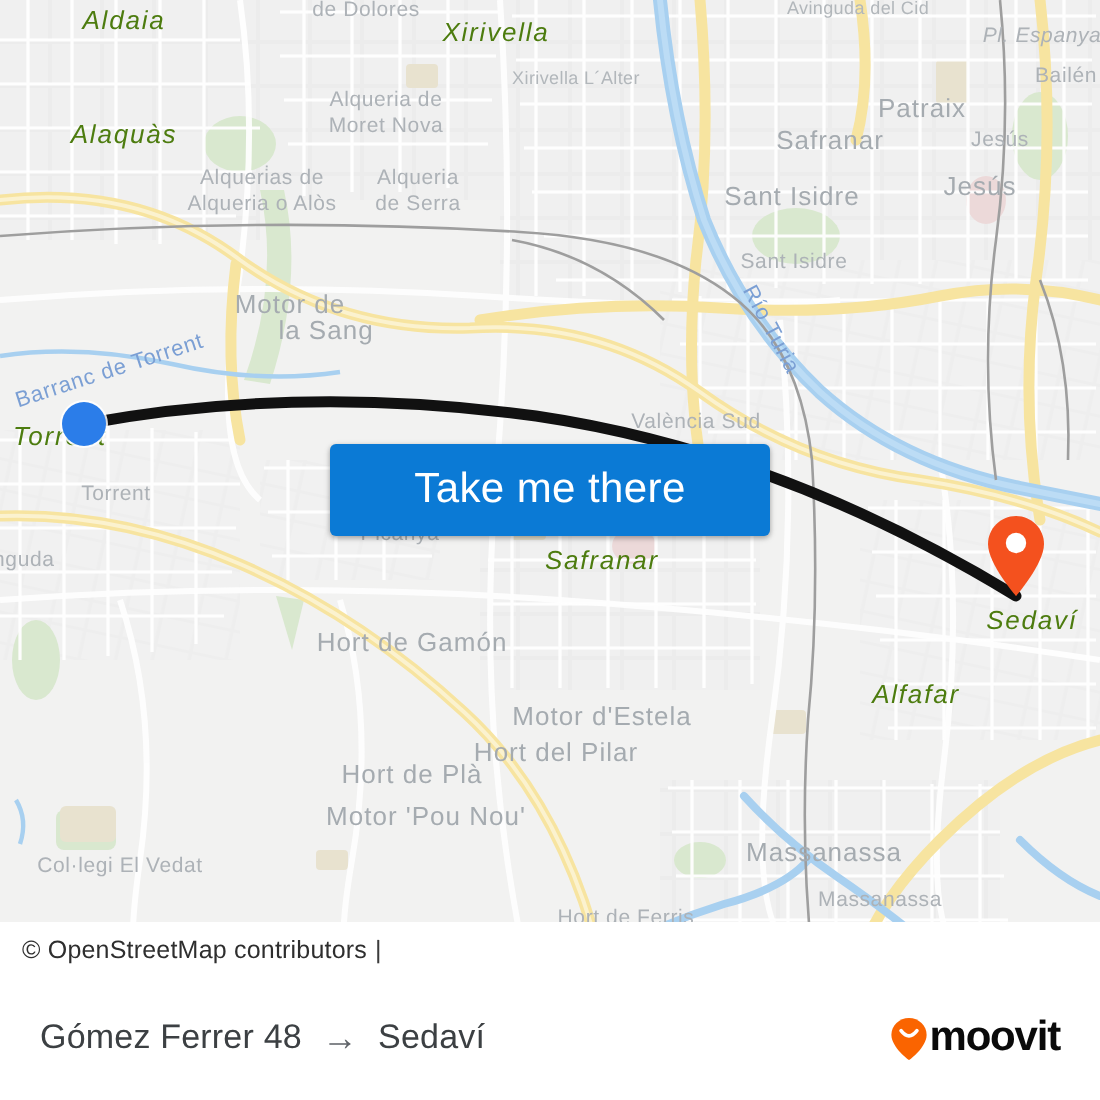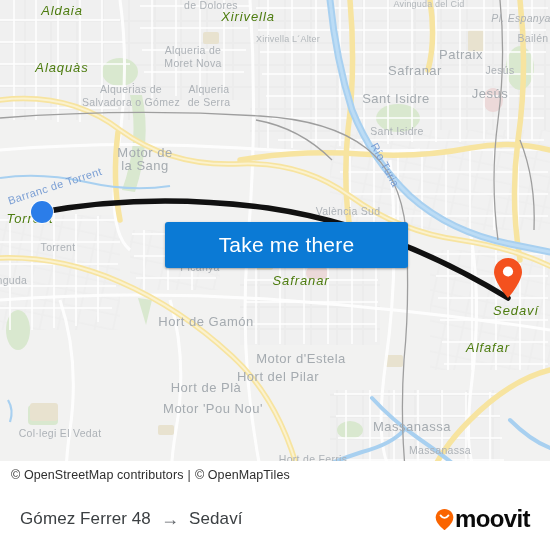--- a/index.html
+++ b/index.html
@@ -65,21 +65,21 @@
   #dest-marker {
     position: absolute;
     left: 493px; top: 277px;
     width: 30px; height: 42px;
   }
 
   
   #cta-button {
     position: absolute;
     left: 165px; top: 222px;
-    width: 243px; height: 46px;
+    width: 220px; height: 46px;
     background: #0b7ad5;
     border: none;
     border-radius: 3px;
     color: #ffffff;
     font-size: 21px;
     font-family: "Liberation Sans", sans-serif;
     letter-spacing: 0.2px;
     cursor: pointer;
     box-shadow: 0 1px 3px rgba(0,0,0,0.22), 0 1px 2px rgba(0,0,0,0.16);
     display: flex;
@@ -127,21 +127,21 @@
     font-size: 18px;
     color: #5f6368;
     line-height: 1;
   }
   #moovit-logo {
     display: flex;
     align-items: center;
     gap: 1px;
   }
   #moovit-logo .wordmark {
-    font-size: 24px;
+    font-size: 21px;
     font-weight: bold;
     color: #0a0a0a;
     letter-spacing: -0.6px;
     font-family: "Liberation Sans", sans-serif;
   }
 </style>
 </head>
 <body>
 
 <div id="app">
@@ -267,52 +267,52 @@
         <path d="M520 140 Q536 180 534 230"></path>
       </g>
 
       <g>
         <path d="M42 212 Q150 192 268 208 Q390 226 508 298" fill="none" stroke="#111111" stroke-width="5.5" stroke-linecap="round"></path>
       </g>
     </svg>
 
     <div id="map-labels">
         <div class="map-label big" style="left: 62px; top: 11px;">Aldaia</div>
-        <div class="map-label small" style="left: 183px; top: 5px; margin-left: 28px;">de Dolores</div>
+        <div class="map-label small" style="left: 183px; top: 5px;">de Dolores</div>
         <div class="map-label big" style="left: 248px; top: 17px;">Xirivella</div>
         <div class="map-label tiny" style="left: 429px; top: 4px;">Avinguda del Cid</div>
         <div class="map-label small" style="left: 521px; top: 18px; font-style: italic;">Pl. Espanya</div>
         <div class="map-label tiny" style="left: 288px; top: 39px;">Xirivella L´Alter</div>
         <div class="map-label medium" style="left: 461px; top: 55px;">Patraix</div>
         <div class="map-label small" style="left: 533px; top: 38px;">Bailén</div>
         <div class="map-label small" style="left: 193px; top: 50px;">Alqueria de</div>
         <div class="map-label small" style="left: 193px; top: 63px;">Moret Nova</div>
         <div class="map-label big" style="left: 62px; top: 68px;">Alaquàs</div>
         <div class="map-label medium" style="left: 415px; top: 71px;">Safranar</div>
         <div class="map-label small" style="left: 500px; top: 70px;">Jesús</div>
         <div class="map-label small" style="left: 131px; top: 89px;">Alqueri̇as de</div>
         <div class="map-label small" style="left: 209px; top: 89px;">Alqueria</div>
         <div class="map-label medium" style="left: 490px; top: 94px;">Jesús</div>
-        <div class="map-label small" style="left: 131px; top: 102px;">Salvadora o Gómez</div>
+        <div class="map-label small" style="left: 131px; top: 102px;">Alqueria o Alòs</div>
         <div class="map-label small" style="left: 209px; top: 102px;">de Serra</div>
         <div class="map-label medium" style="left: 396px; top: 99px;">Sant Isidre</div>
         <div class="map-label small" style="left: 397px; top: 131px;">Sant Isidre</div>
         <div class="map-label medium" style="left: 145px; top: 153px;">Motor de</div>
-        <div class="map-label medium" style="left: 145px; top: 166px;">la Sang</div>
+        <div class="map-label medium" style="left: 163px; top: 166px;">la Sang</div>
         <div class="map-label water" style="left: 385px; top: 165px; transform: translate(-50%, -50%) rotate(62deg);">Río Turia</div>
         <div class="map-label water" style="left: 55px; top: 186px; transform: translate(-50%, -50%) rotate(-18deg);">Barranc de Torrent</div>
         <div class="map-label small" style="left: 348px; top: 211px;">València Sud</div>
         <div class="map-label big" style="left: 30px; top: 219px;">Torrent</div>
         <div class="map-label small" style="left: 58px; top: 247px;">Torrent</div>
         <div class="map-label small" style="left: 200px; top: 267px;">Picanya</div>
         <div class="map-label big" style="left: 301px; top: 281px;">Safranar</div>
         <div class="map-label big" style="left: 516px; top: 311px;">Sedaví</div>
         <div class="map-label small" style="left: 10px; top: 280px;">-nguda</div>
         <div class="map-label medium" style="left: 206px; top: 322px;">Hort de Gamón</div>
-        <div class="map-label big" style="left: 488px; top: 348px;">Alfafar</div>
+        <div class="map-label big" style="left: 458px; top: 348px;">Alfafar</div>
         <div class="map-label medium" style="left: 206px; top: 348px; margin-top: 40px;">Hort de Plà</div>
         <div class="map-label medium" style="left: 301px; top: 359px;">Motor d'Estela</div>
         <div class="map-label medium" style="left: 278px; top: 377px;">Hort del Pilar</div>
         <div class="map-label medium" style="left: 213px; top: 409px;">Motor 'Pou Nou'</div>
         <div class="map-label medium" style="left: 412px; top: 427px;">Massanassa</div>
         <div class="map-label small" style="left: 60px; top: 433px;">Col·legi El Vedat</div>
         <div class="map-label small" style="left: 440px; top: 450px;">Massanassa</div>
         <div class="map-label small" style="left: 313px; top: 459px;">Hort de Ferris</div>
         <div class="map-label big" style="left: 400px; top: 473px;">Catarroja</div>
       </div>
@@ -327,21 +327,20 @@
     </div>
 
     <button id="cta-button" style="background: rgb(11, 122, 213);">
       <span>Take me there</span>
     </button>
   </div>
 
   <div id="attribution-bar">
     <span>© OpenStreetMap contributors</span>
     <span class="sep">|</span>
-    <span>© OpenMapTiles</span>
   </div>
 
   <div id="footer">
     <div id="trip-summary">
       <span>Gómez Ferrer 48</span>
       <span class="arrow">→</span>
       <span>Sedaví</span>
     </div>
     <div id="moovit-logo">
       <span>

